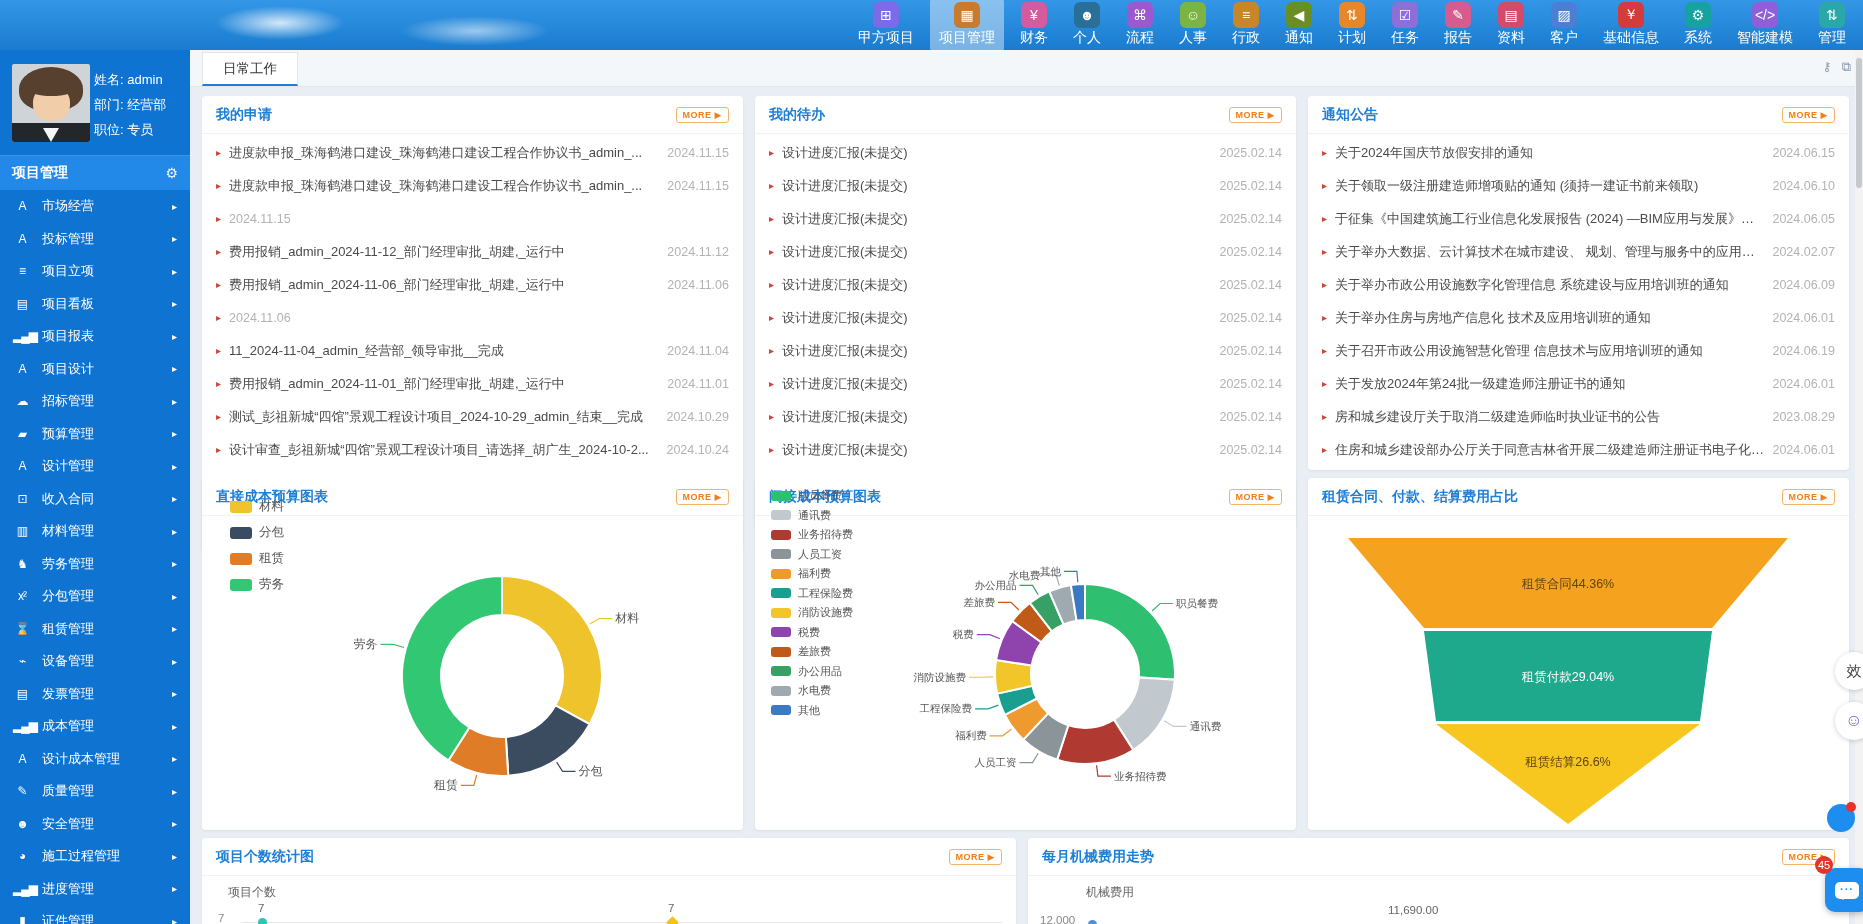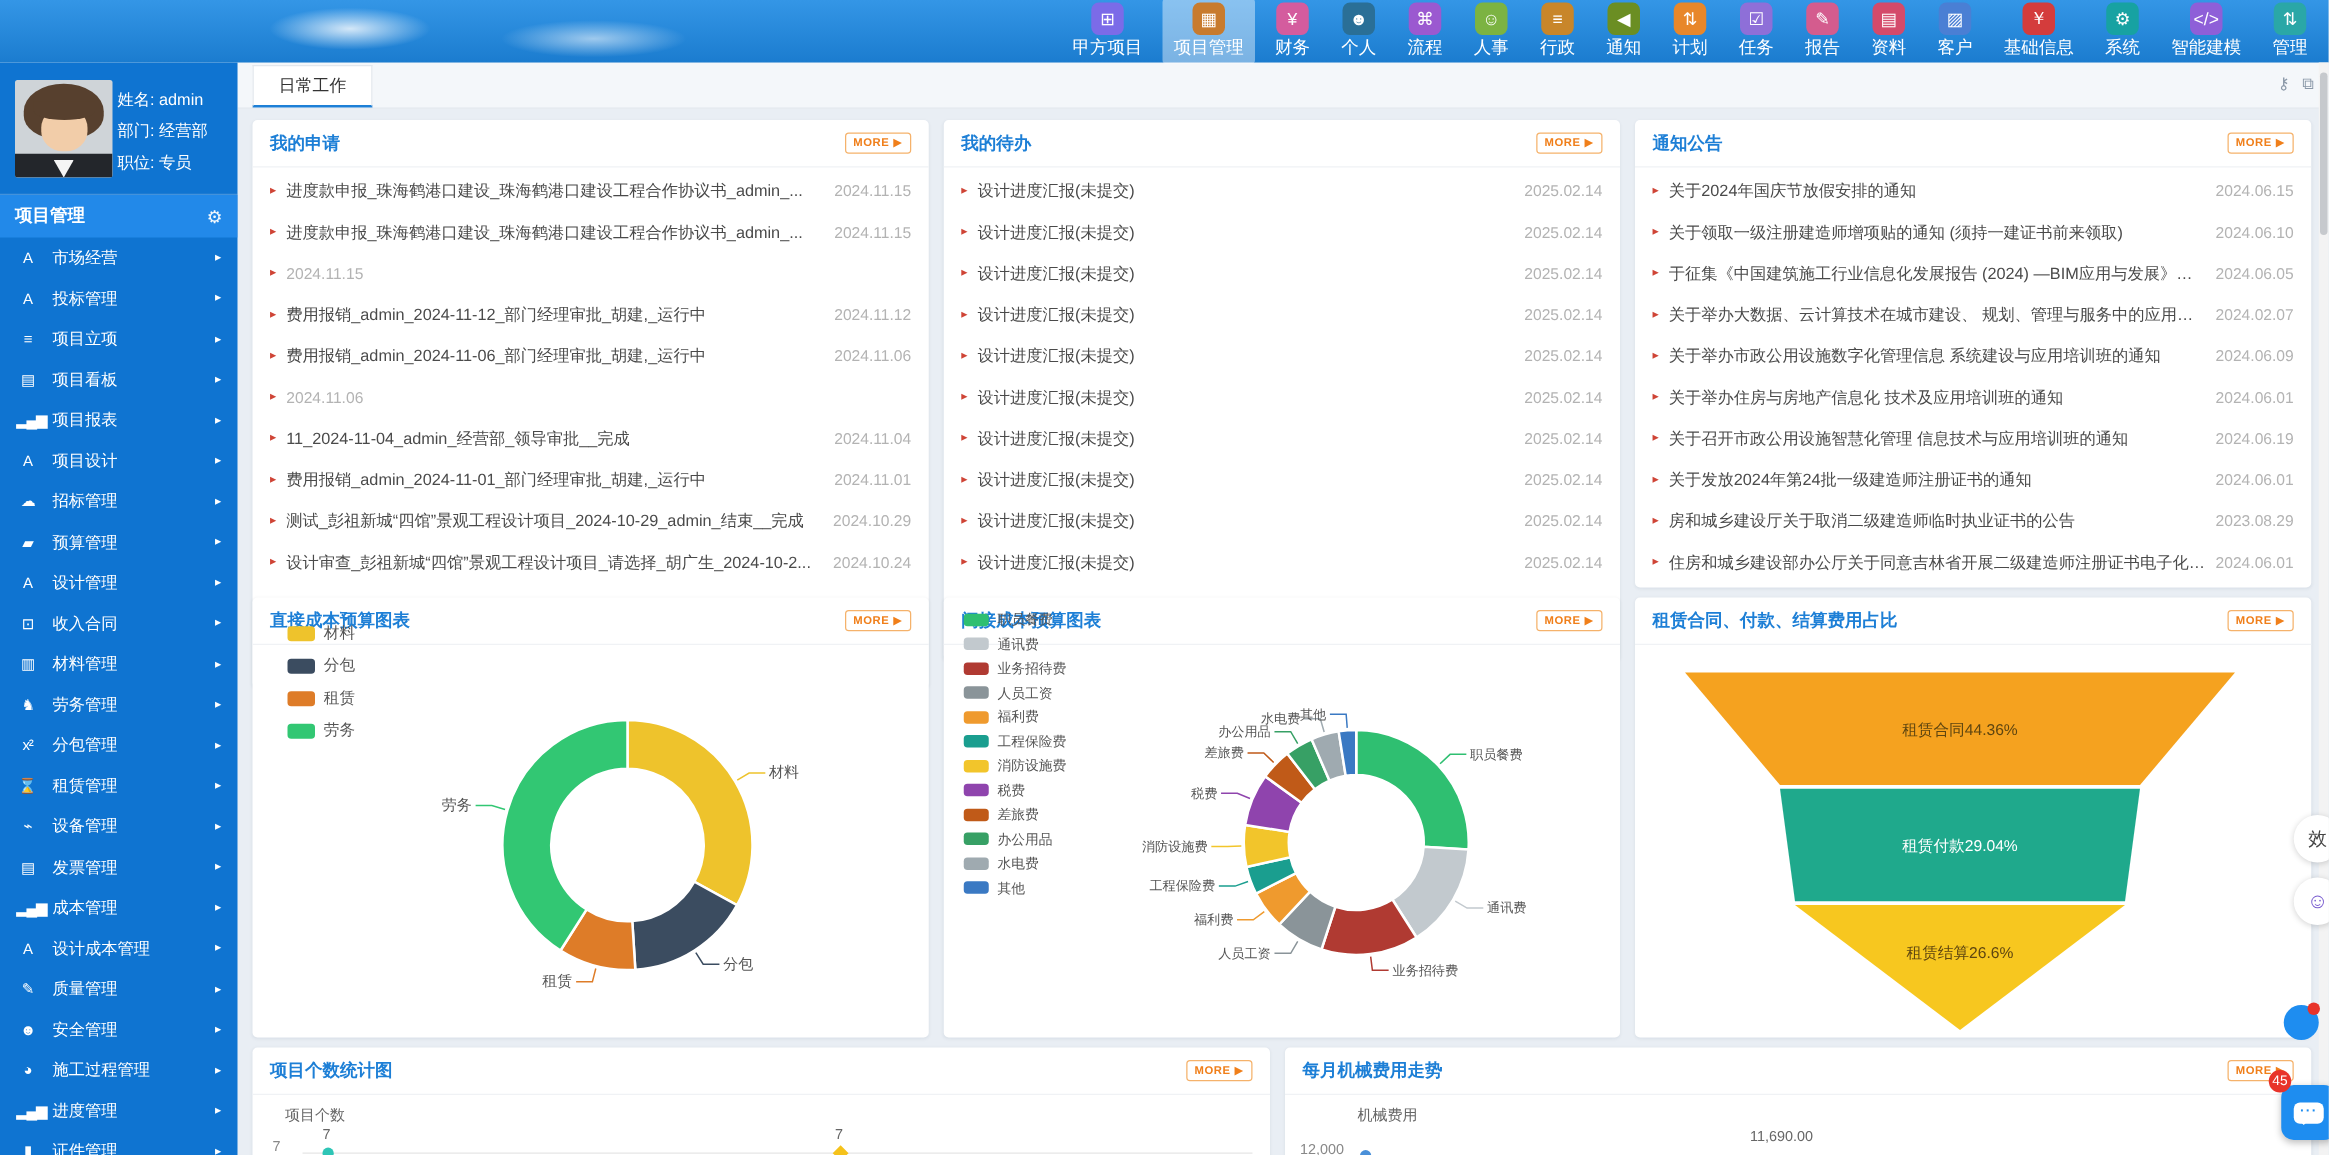--- a/index.html
+++ b/index.html
@@ -665,21 +665,21 @@
   </div>
   <div class="panel" style="left:838px;top:788px;width:821px;height:140px">
     <div class="panel-head">
       <span class="panel-title">每月机械费用走势</span>
       <span class="more-btn">MORE ▶</span>
     </div>
     <div class="plot">
       <span class="ylab" style="left:58px;top:8px">机械费用</span>
       <span class="ytick" style="left:12px;top:38px">12,000</span>
 
-      <span class="pt-label" style="left:372px;top:28px">11,690.00</span>
+      <span class="pt-label" style="left:360px;top:28px">11,690.00</span>
       <div class="pt-circle" style="left:60px;top:44px;background:#4A90D9"></div>
     </div>
   </div>
 </div>
 
 <div class="scrollbar">
   <div class="scroll-thumb"></div>
 </div>
 <div class="float-circle" style="right:-10px;top:652px">
   <span style="font-size:15px;color:#444">效</span>

